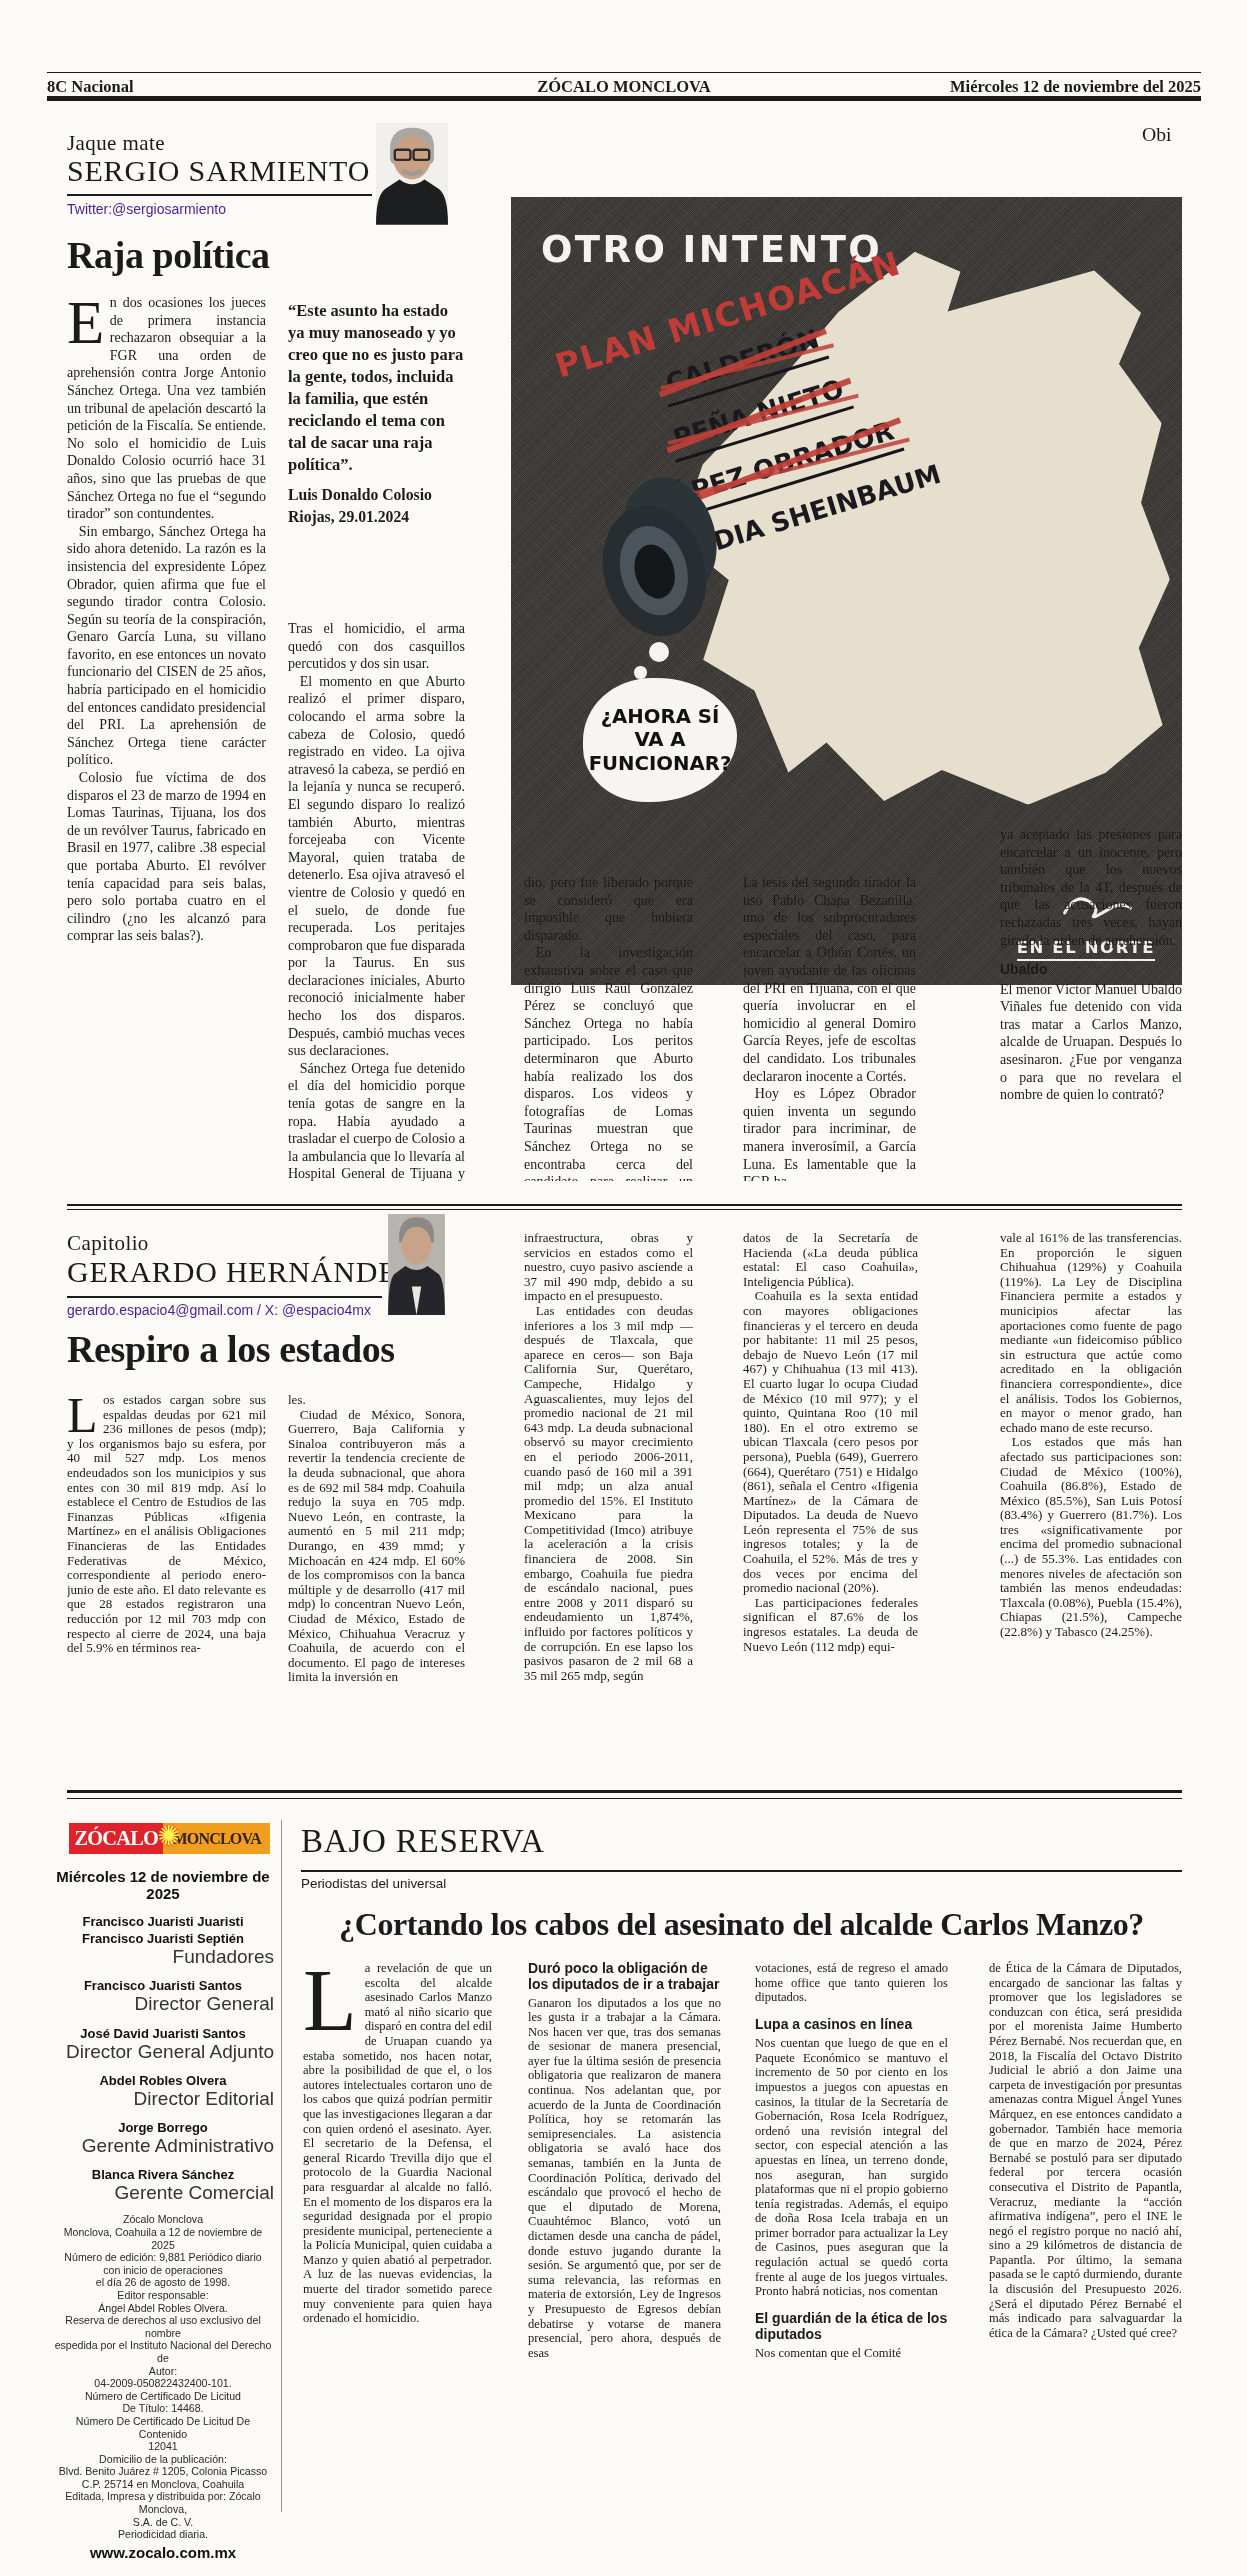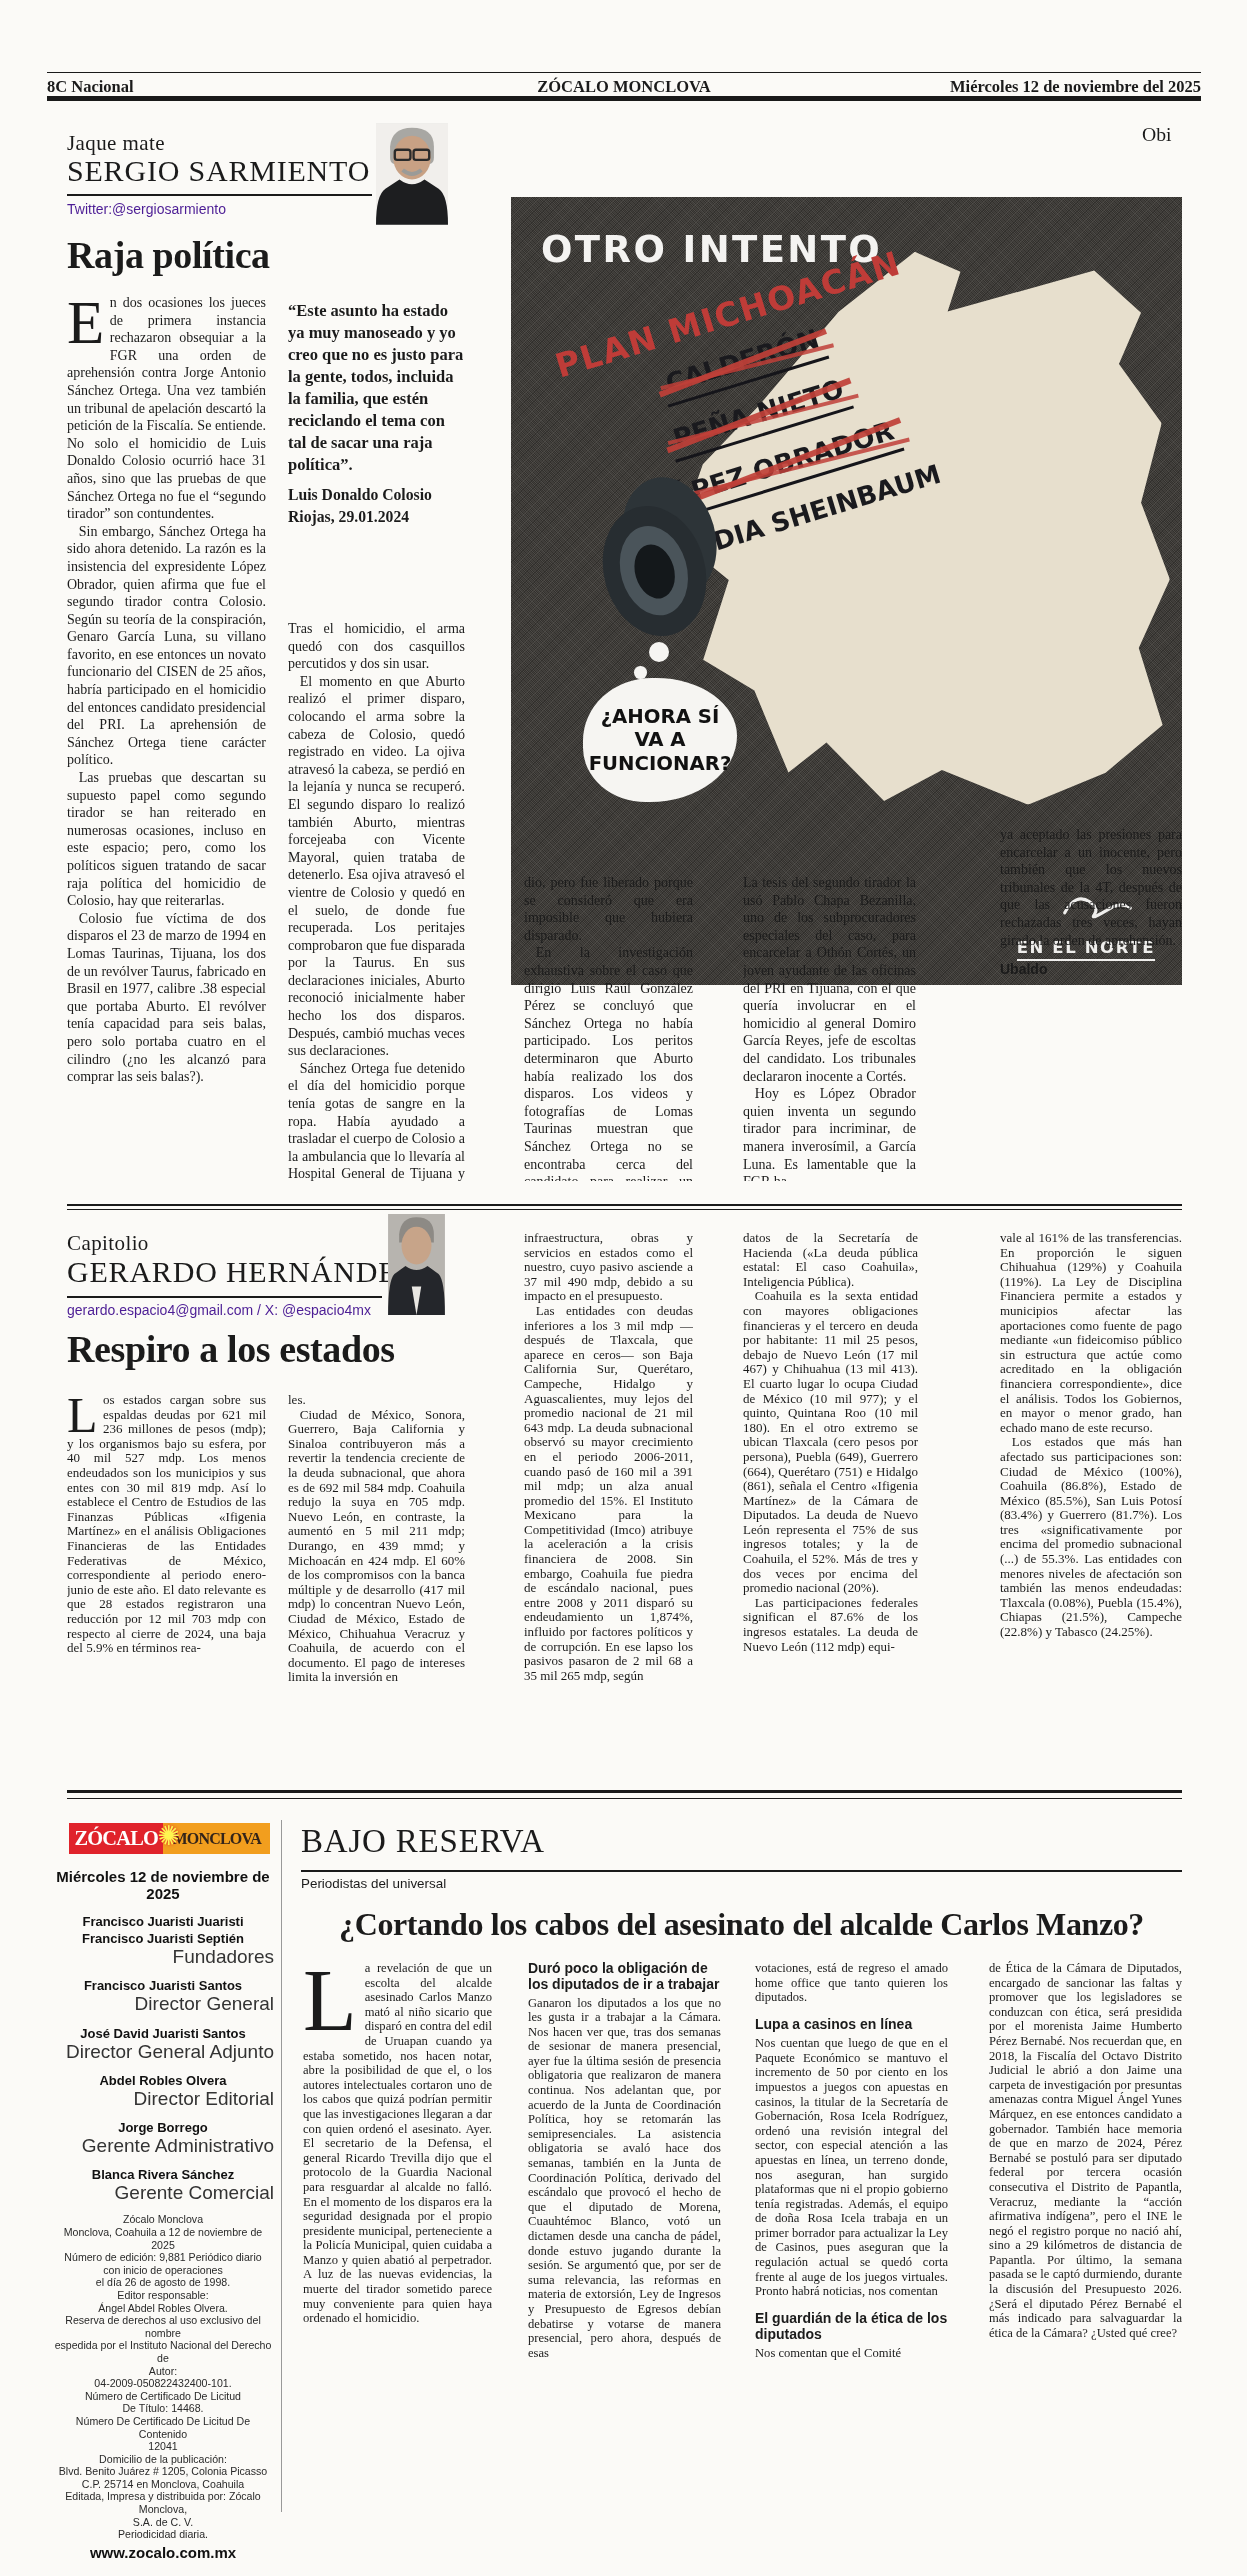--- a/index.html
+++ b/index.html
@@ -107,21 +107,20 @@
     <rect x="48" y="34" width="20" height="13" rx="3" fill="none" stroke="#2a2a2a" stroke-width="3"></rect>
     <path d="M30 72 Q46 84 62 72 L80 84 Q92 92 92 130 L0 130 Q0 92 12 84 Z" fill="#1d1e20"></path>
     <path d="M34 60 Q46 70 58 60" fill="none" stroke="#9b9b98" stroke-width="5"></path>
   </svg>
 </div>
 <div class="abs headline" style="left:67px;top:233px;font-size:38px;">Raja política</div>
 
 <div class="col body-lg dc3" style="left:67px;top:294px;width:199px;height:887px;">
     <p>En dos ocasiones los jueces de primera instancia rechazaron obsequiar a la FGR una orden de aprehensión contra Jorge Antonio Sánchez Ortega. Una vez también un tribunal de apelación descartó la petición de la Fiscalía. Se entiende. No solo el homicidio de Luis Donaldo Colosio ocurrió hace 31 años, sino que las pruebas de que Sánchez Ortega no fue el “segundo tirador” son contundentes.</p>
     <p>Sin embargo, Sánchez Ortega ha sido ahora detenido. La razón es la insistencia del expresidente López Obrador, quien afirma que fue el segundo tirador contra Colosio. Según su teoría de la conspiración, Genaro García Luna, su villano favorito, en ese entonces un novato funcionario del CISEN de 25 años, habría participado en el homicidio del entonces candidato presidencial del PRI. La aprehensión de Sánchez Ortega tiene carácter político.</p>
-    <p>Las pruebas que descartan su supuesto papel como segundo tirador se han reiterado en numerosas ocasiones, incluso en este espacio; pero, como los políticos siguen tratando de sacar raja política del homicidio de Colosio, hay que reiterarlas.</p>
     <p>Colosio fue víctima de dos disparos el 23 de marzo de 1994 en Lomas Taurinas, Tijuana, los dos de un revólver Taurus, fabricado en Brasil en 1977, calibre .38 especial que portaba Aburto. El revólver tenía capacidad para seis balas, pero solo portaba cuatro en el cilindro (¿no les alcanzó para comprar las seis balas?).</p>
   </div>
 
 <div class="abs pquote" style="left:288px;top:300px;width:177px;">
   <span>“Este asunto ha estado ya muy manoseado y yo creo que no es justo para la gente, todos, incluida la familia, que estén reciclando el tema con tal de sacar una raja política”.</span>
   <span class="attr">Luis Donaldo Colosio Riojas, 29.01.2024</span>
 </div>
 <div class="col body-lg" style="left:288px;top:620px;width:177px;height:561px;">
     <p>Tras el homicidio, el arma quedó con dos casquillos percutidos y dos sin usar.</p>
     <p>El momento en que Aburto realizó el primer disparo, colocando el arma sobre la cabeza de Colosio, quedó registrado en video. La ojiva atravesó la cabeza, se perdió en la lejanía y nunca se recuperó. El segundo disparo lo realizó también Aburto, mientras forcejeaba con Vicente Mayoral, quien trataba de detenerlo. Esa ojiva atravesó el vientre de Colosio y quedó en el suelo, de donde fue recuperada. Los peritajes comprobaron que fue disparada por la Taurus. En sus declaraciones iniciales, Aburto reconoció inicialmente haber hecho los dos disparos. Después, cambió muchas veces sus declaraciones.</p>
@@ -156,20 +155,21 @@
     <p>dio, pero fue liberado porque se consideró que era imposible que hubiera disparado.</p>
     <p>En la investigación exhaustiva sobre el caso que dirigió Luis Raúl González Pérez se concluyó que Sánchez Ortega no había participado. Los peritos determinaron que Aburto había realizado los dos disparos. Los videos y fotografías de Lomas Taurinas muestran que Sánchez Ortega no se encontraba cerca del candidato para realizar un disparo a quemarropa. Los testigos lo ratificaron.</p>
   </div>
 <div class="col body-lg" style="left:743px;top:874px;width:173px;height:307px;">
     <p>La tesis del segundo tirador la usó Pablo Chapa Bezanilla, uno de los subprocuradores especiales del caso, para encarcelar a Othón Cortés, un joven ayudante de las oficinas del PRI en Tijuana, con el que quería involucrar en el homicidio al general Domiro García Reyes, jefe de escoltas del candidato. Los tribunales declararon inocente a Cortés.</p>
     <p>Hoy es López Obrador quien inventa un segundo tirador para incriminar, de manera inverosímil, a García Luna. Es lamentable que la FGR ha-</p>
   </div>
 <div class="col body-lg" style="left:1000px;top:826px;width:182px;height:330px;">
     <p>ya aceptado las presiones para encarcelar a un inocente, pero también que los nuevos tribunales de la 4T, después de que las acusaciones fueron rechazadas tres veces, hayan girado la orden de aprehensión.</p>
     <h4>Ubaldo</h4>
+    <p>El menor Víctor Manuel Ubaldo Viñales fue detenido con vida tras matar a Carlos Manzo, alcalde de Uruapan. Después lo asesinaron. ¿Fue por venganza o para que no revelara el nombre de quien lo contrató?</p>
   </div>
 
 <div class="rule" style="left:67px;top:1204px;width:1115px;height:1.6px;"></div>
 <div class="rule" style="left:67px;top:1209px;width:1115px;height:0.8px;"></div>
 
 <div class="abs kicker" style="left:67px;top:1231px;">Capitolio</div>
 <div class="abs author" style="left:67px;top:1255px;">GERARDO HERNÁNDEZ</div>
 <div class="rule" style="left:67px;top:1296px;width:315px;height:1.6px;"></div>
 <div class="abs contact" style="left:67px;top:1302px;">gerardo.espacio4@gmail.com / X: @espacio4mx</div>
 <div class="photo" style="left:388px;top:1214px;width:57px;height:101px;">

